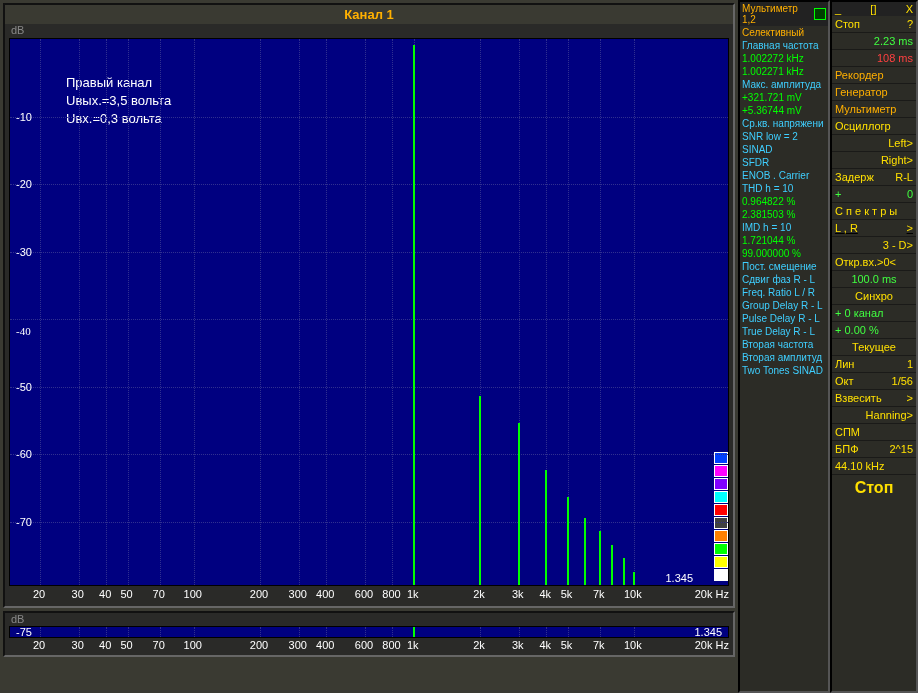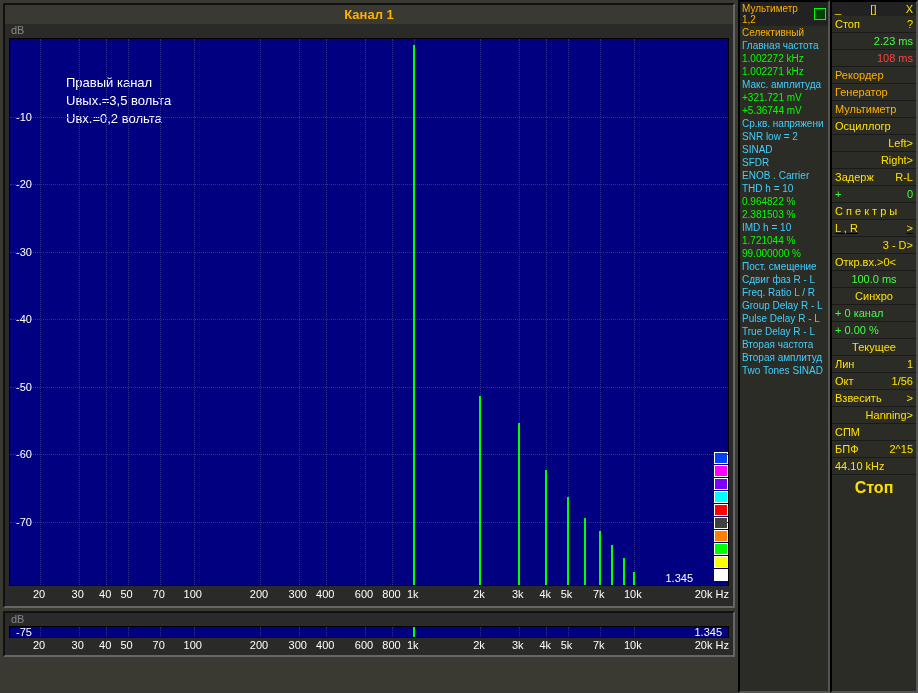--- a/index.html
+++ b/index.html
@@ -121,41 +121,41 @@
 
   <div class="panel1-wrap">
     <div class="panel-title">Канал 1</div>
     <div class="plot-header">
       <span>dB</span>
       <span></span>
     </div>
     <div class="plot-area" id="plot1">
       <div class="overlay-text" style="top:36px; left:56px;">Правый канал</div>
       <div class="overlay-text" style="top:54px; left:56px;">Uвых.=3,5 вольта</div>
-      <div class="overlay-text" style="top:72px; left:56px;">Uвх.=0,2 вольта</div>
+      <div class="overlay-text" style="top:72px; left:56px;">Uвх.=0,3 вольта</div>
       <div class="color-boxes" id="cboxes">
           <div class="color-box" style="background: rgb(0, 64, 255);"></div>
           <div class="color-box" style="background: rgb(255, 0, 255);"></div>
           <div class="color-box" style="background: rgb(128, 0, 255);"></div>
           <div class="color-box" style="background: rgb(0, 255, 255);"></div>
           <div class="color-box" style="background: rgb(255, 0, 0);"></div>
           <div class="color-box" style="background: rgb(64, 64, 64);"></div>
           <div class="color-box" style="background: rgb(255, 128, 0);"></div>
           <div class="color-box" style="background: rgb(0, 255, 0);"></div>
           <div class="color-box" style="background: rgb(255, 255, 0);"></div>
           <div class="color-box" style="background: rgb(255, 255, 255);"></div>
         </div>
     <div class="grid-hline" style="top: 77.5px;"></div>
         <div class="ytick" style="top: 77.5px;">-10</div>
         <div class="grid-hline" style="top: 145px;"></div>
         <div class="ytick" style="top: 145px;">-20</div>
         <div class="grid-hline" style="top: 212.5px;"></div>
         <div class="ytick" style="top: 212.5px;">-30</div>
         <div class="grid-hline" style="top: 280px;"></div>
-        <div class="ytick" style="top: 280px;">-40</div>
+        <div class="ytick" style="top: 292px; font-family: Liberation Serif, serif;">-40</div>
         <div class="grid-hline" style="top: 347.5px;"></div>
         <div class="ytick" style="top: 347.5px;">-50</div>
         <div class="grid-hline" style="top: 415px;"></div>
         <div class="ytick" style="top: 415px;">-60</div>
         <div class="grid-hline" style="top: 482.5px;"></div>
         <div class="ytick" style="top: 482.5px;">-70</div>
         <div class="grid-hline" style="top: 550px;"></div>
         <div class="ytick" style="top: 550px;">-80</div>
         <div class="grid-vline" style="left: 30px;"></div>
         <div class="grid-vline" style="left: 68.7401px;"></div>

